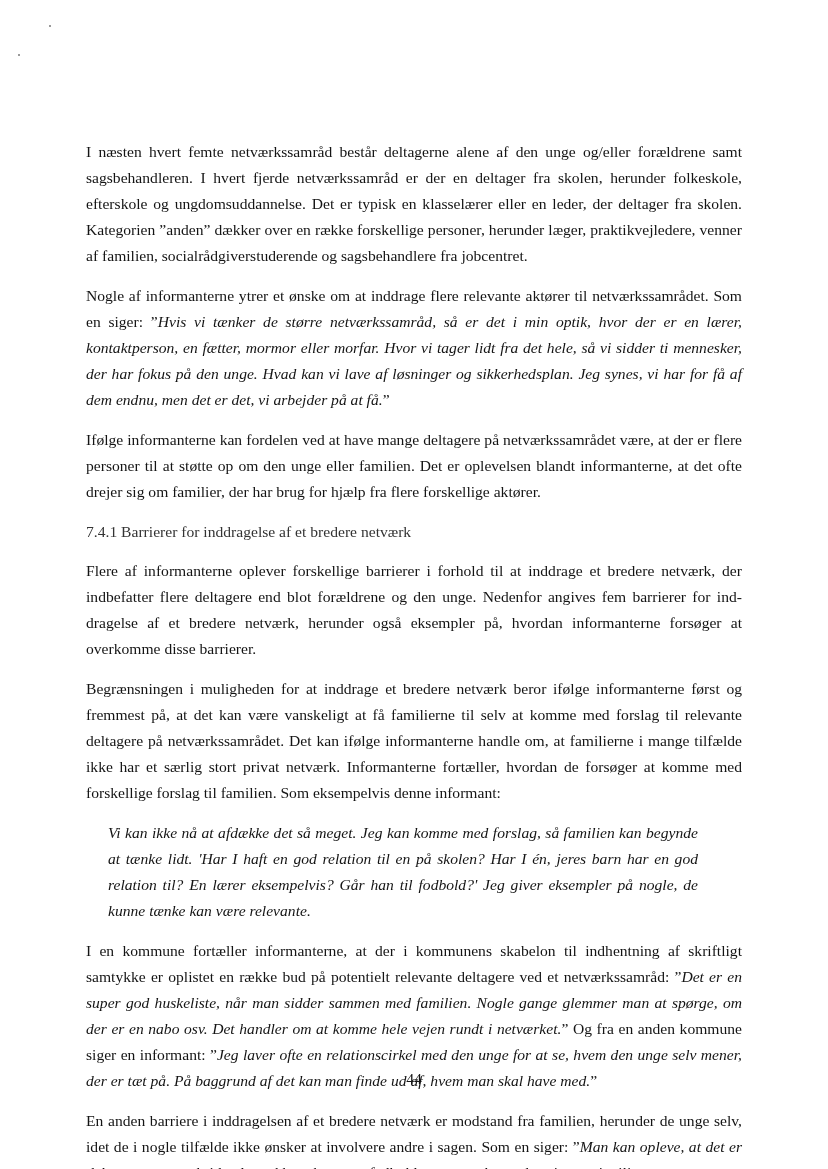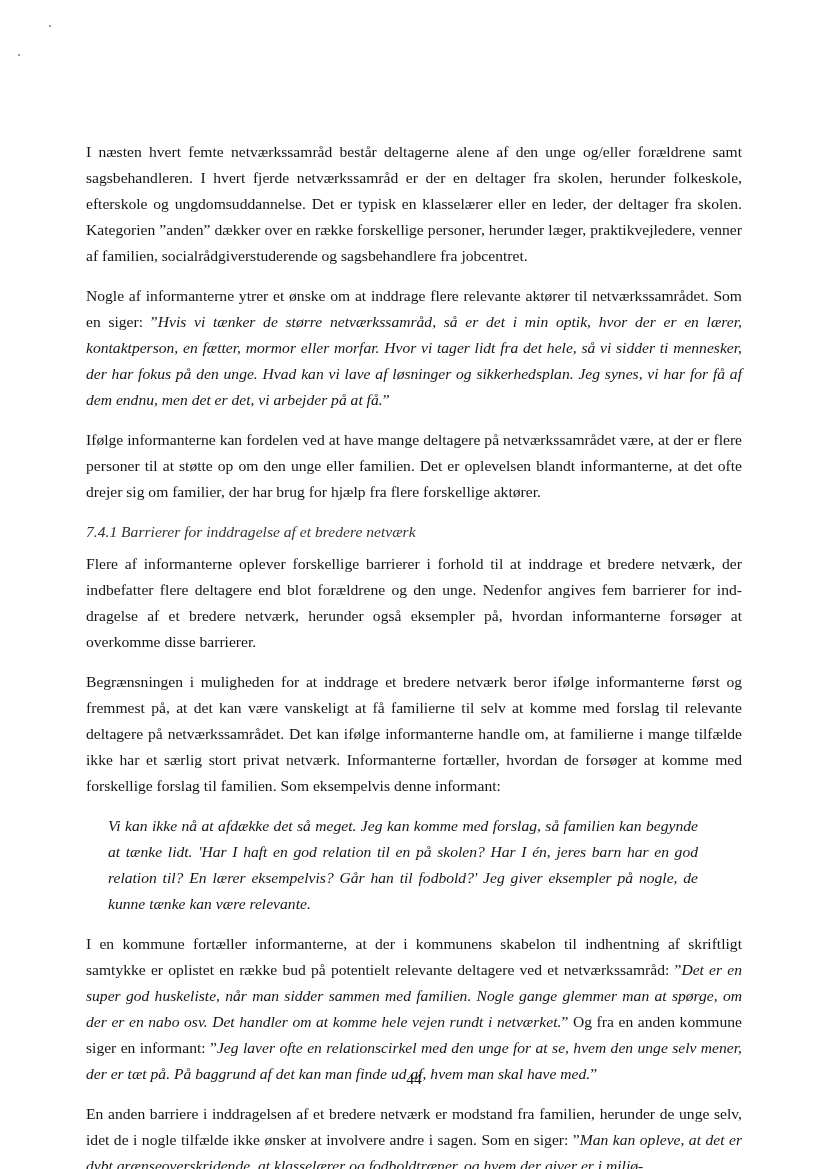--- a/index.html
+++ b/index.html
@@ -16,22 +16,21 @@
       left: 86px;
       top: 139px;
       width: 656px;
       font-size: 15.6px;
       line-height: 26px;
       text-align: justify;
       hyphens: manual;
     }
     .para { margin: 0 0 14px 0; }
     .heading {
-      margin: 0 0 6px 0;
-      font-style: italic;
+      margin: 0 0 13px 0;
       font-size: 15.6px;
       color: #333;
     }
     .quote-block {
       margin: 0 4px 14px 22px;
       width: 590px;
       font-style: italic;
       text-align: justify;
     }
     em { }

